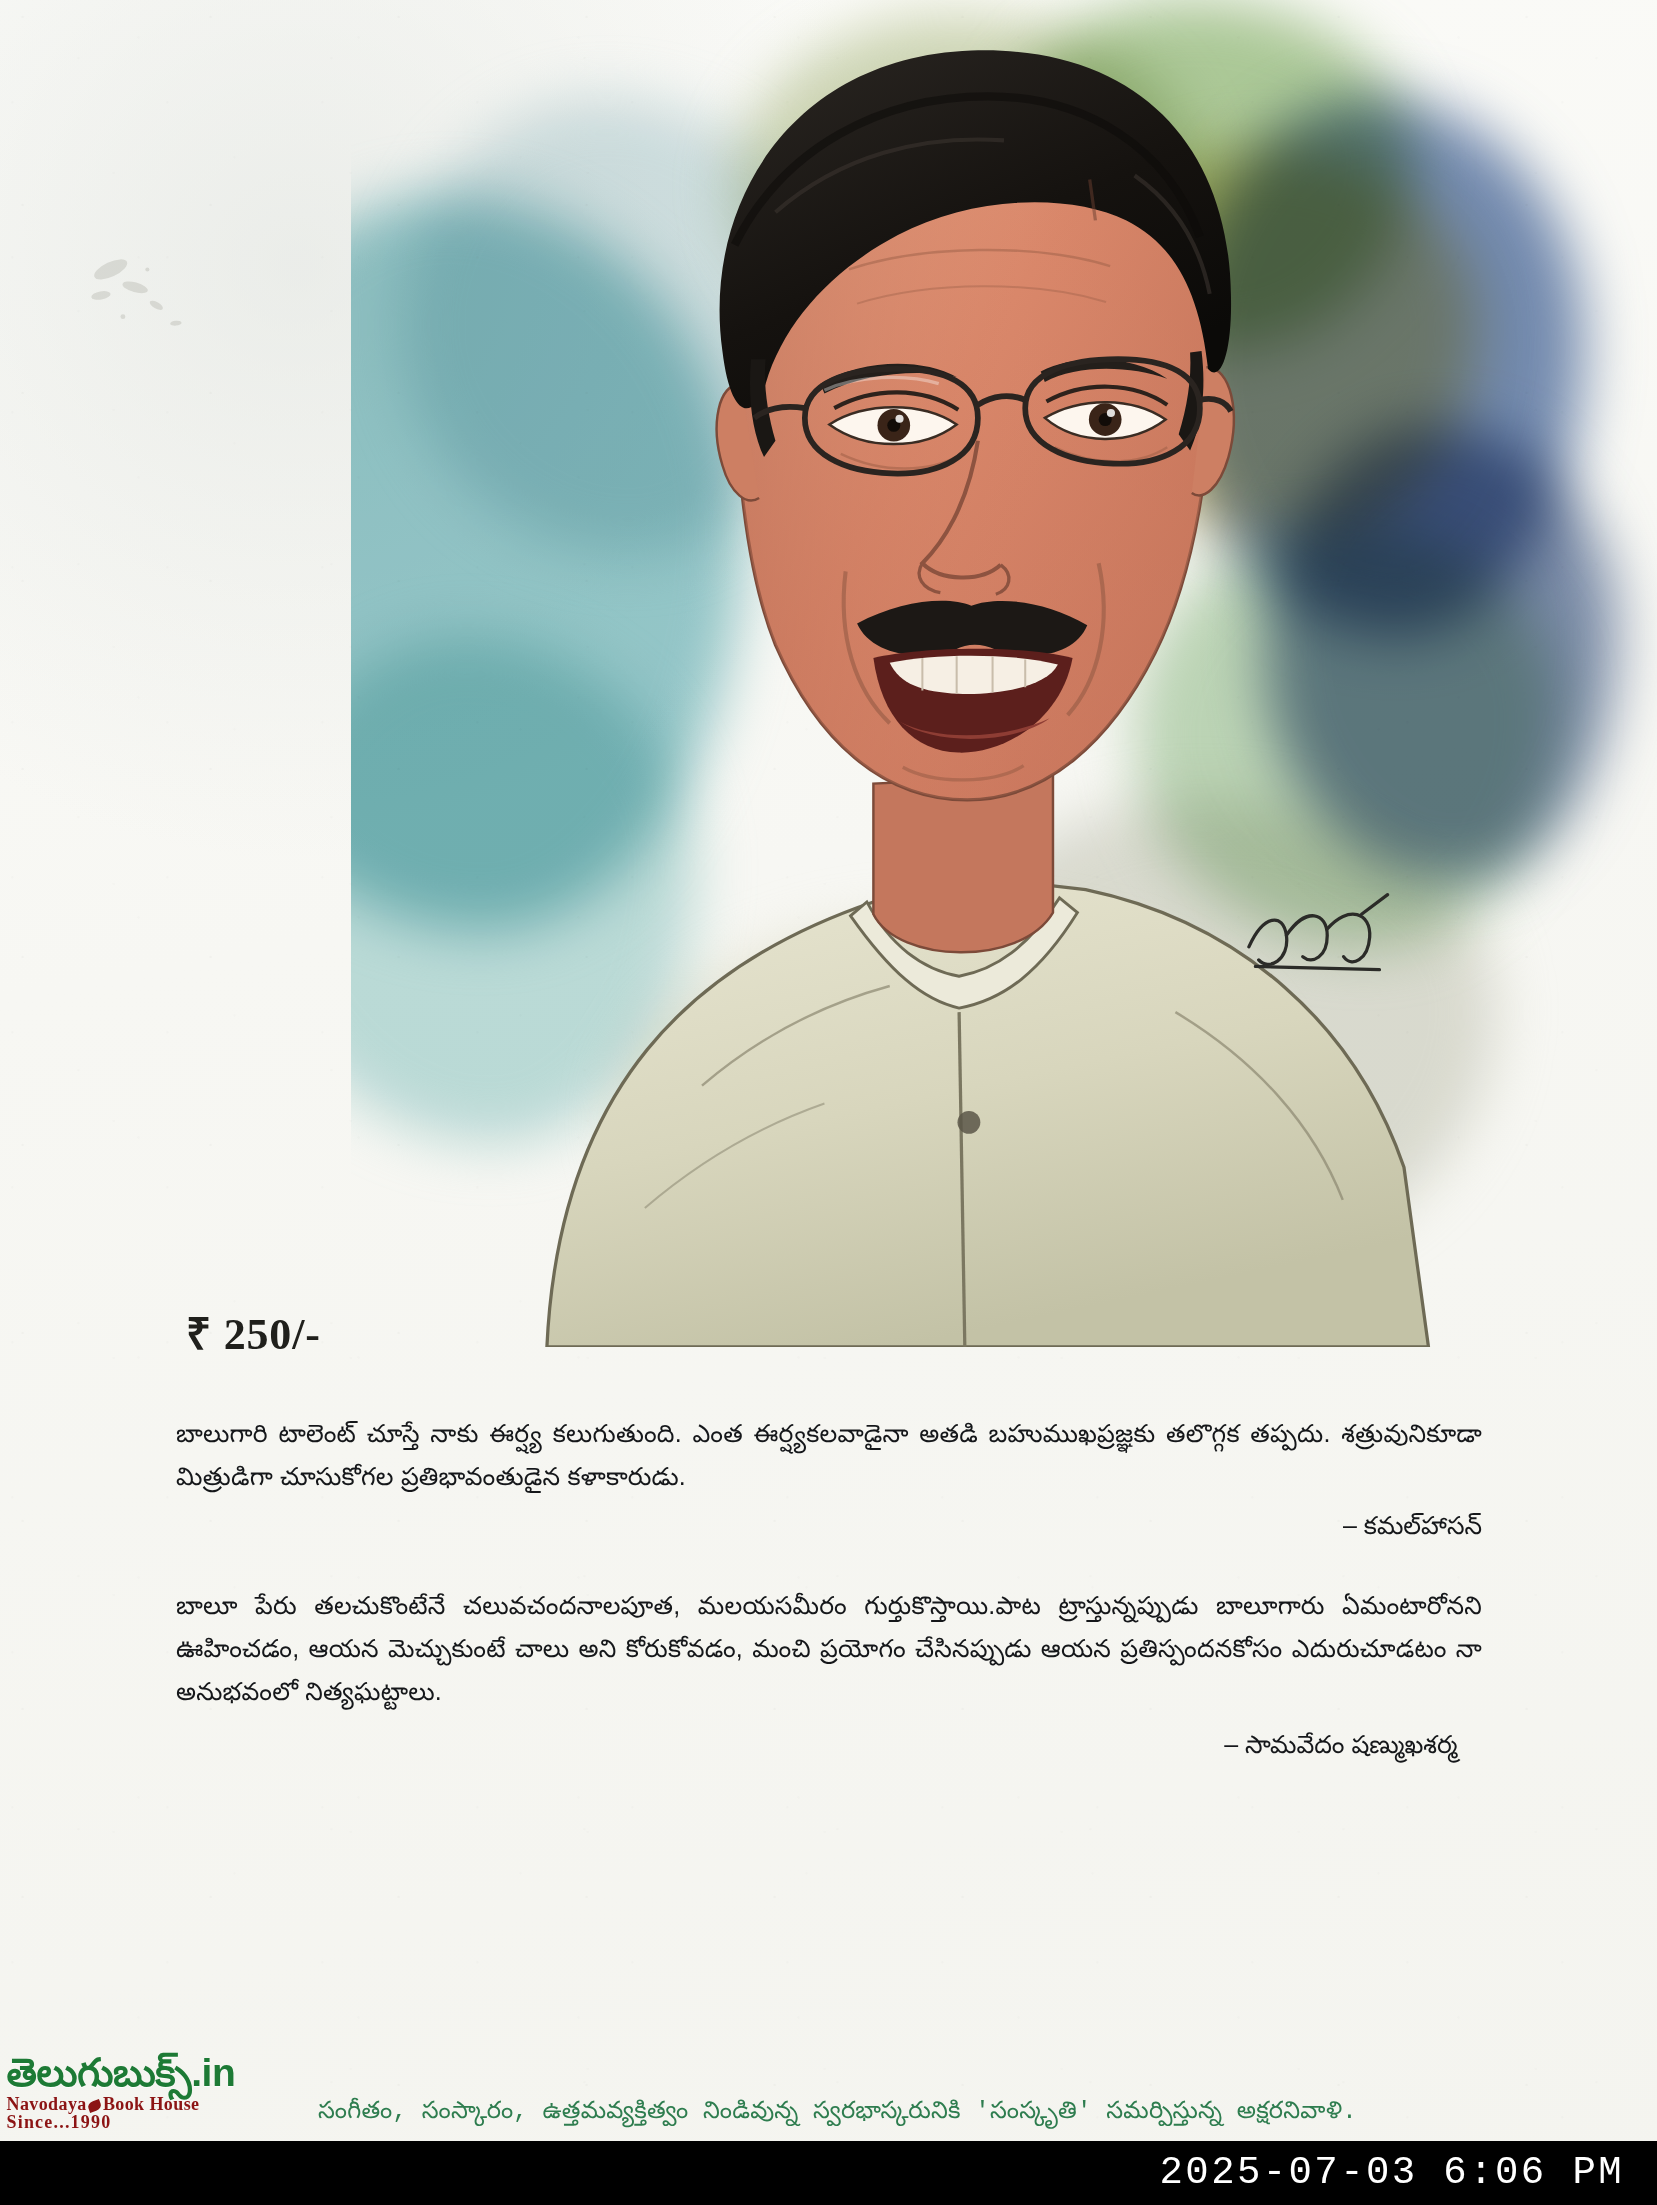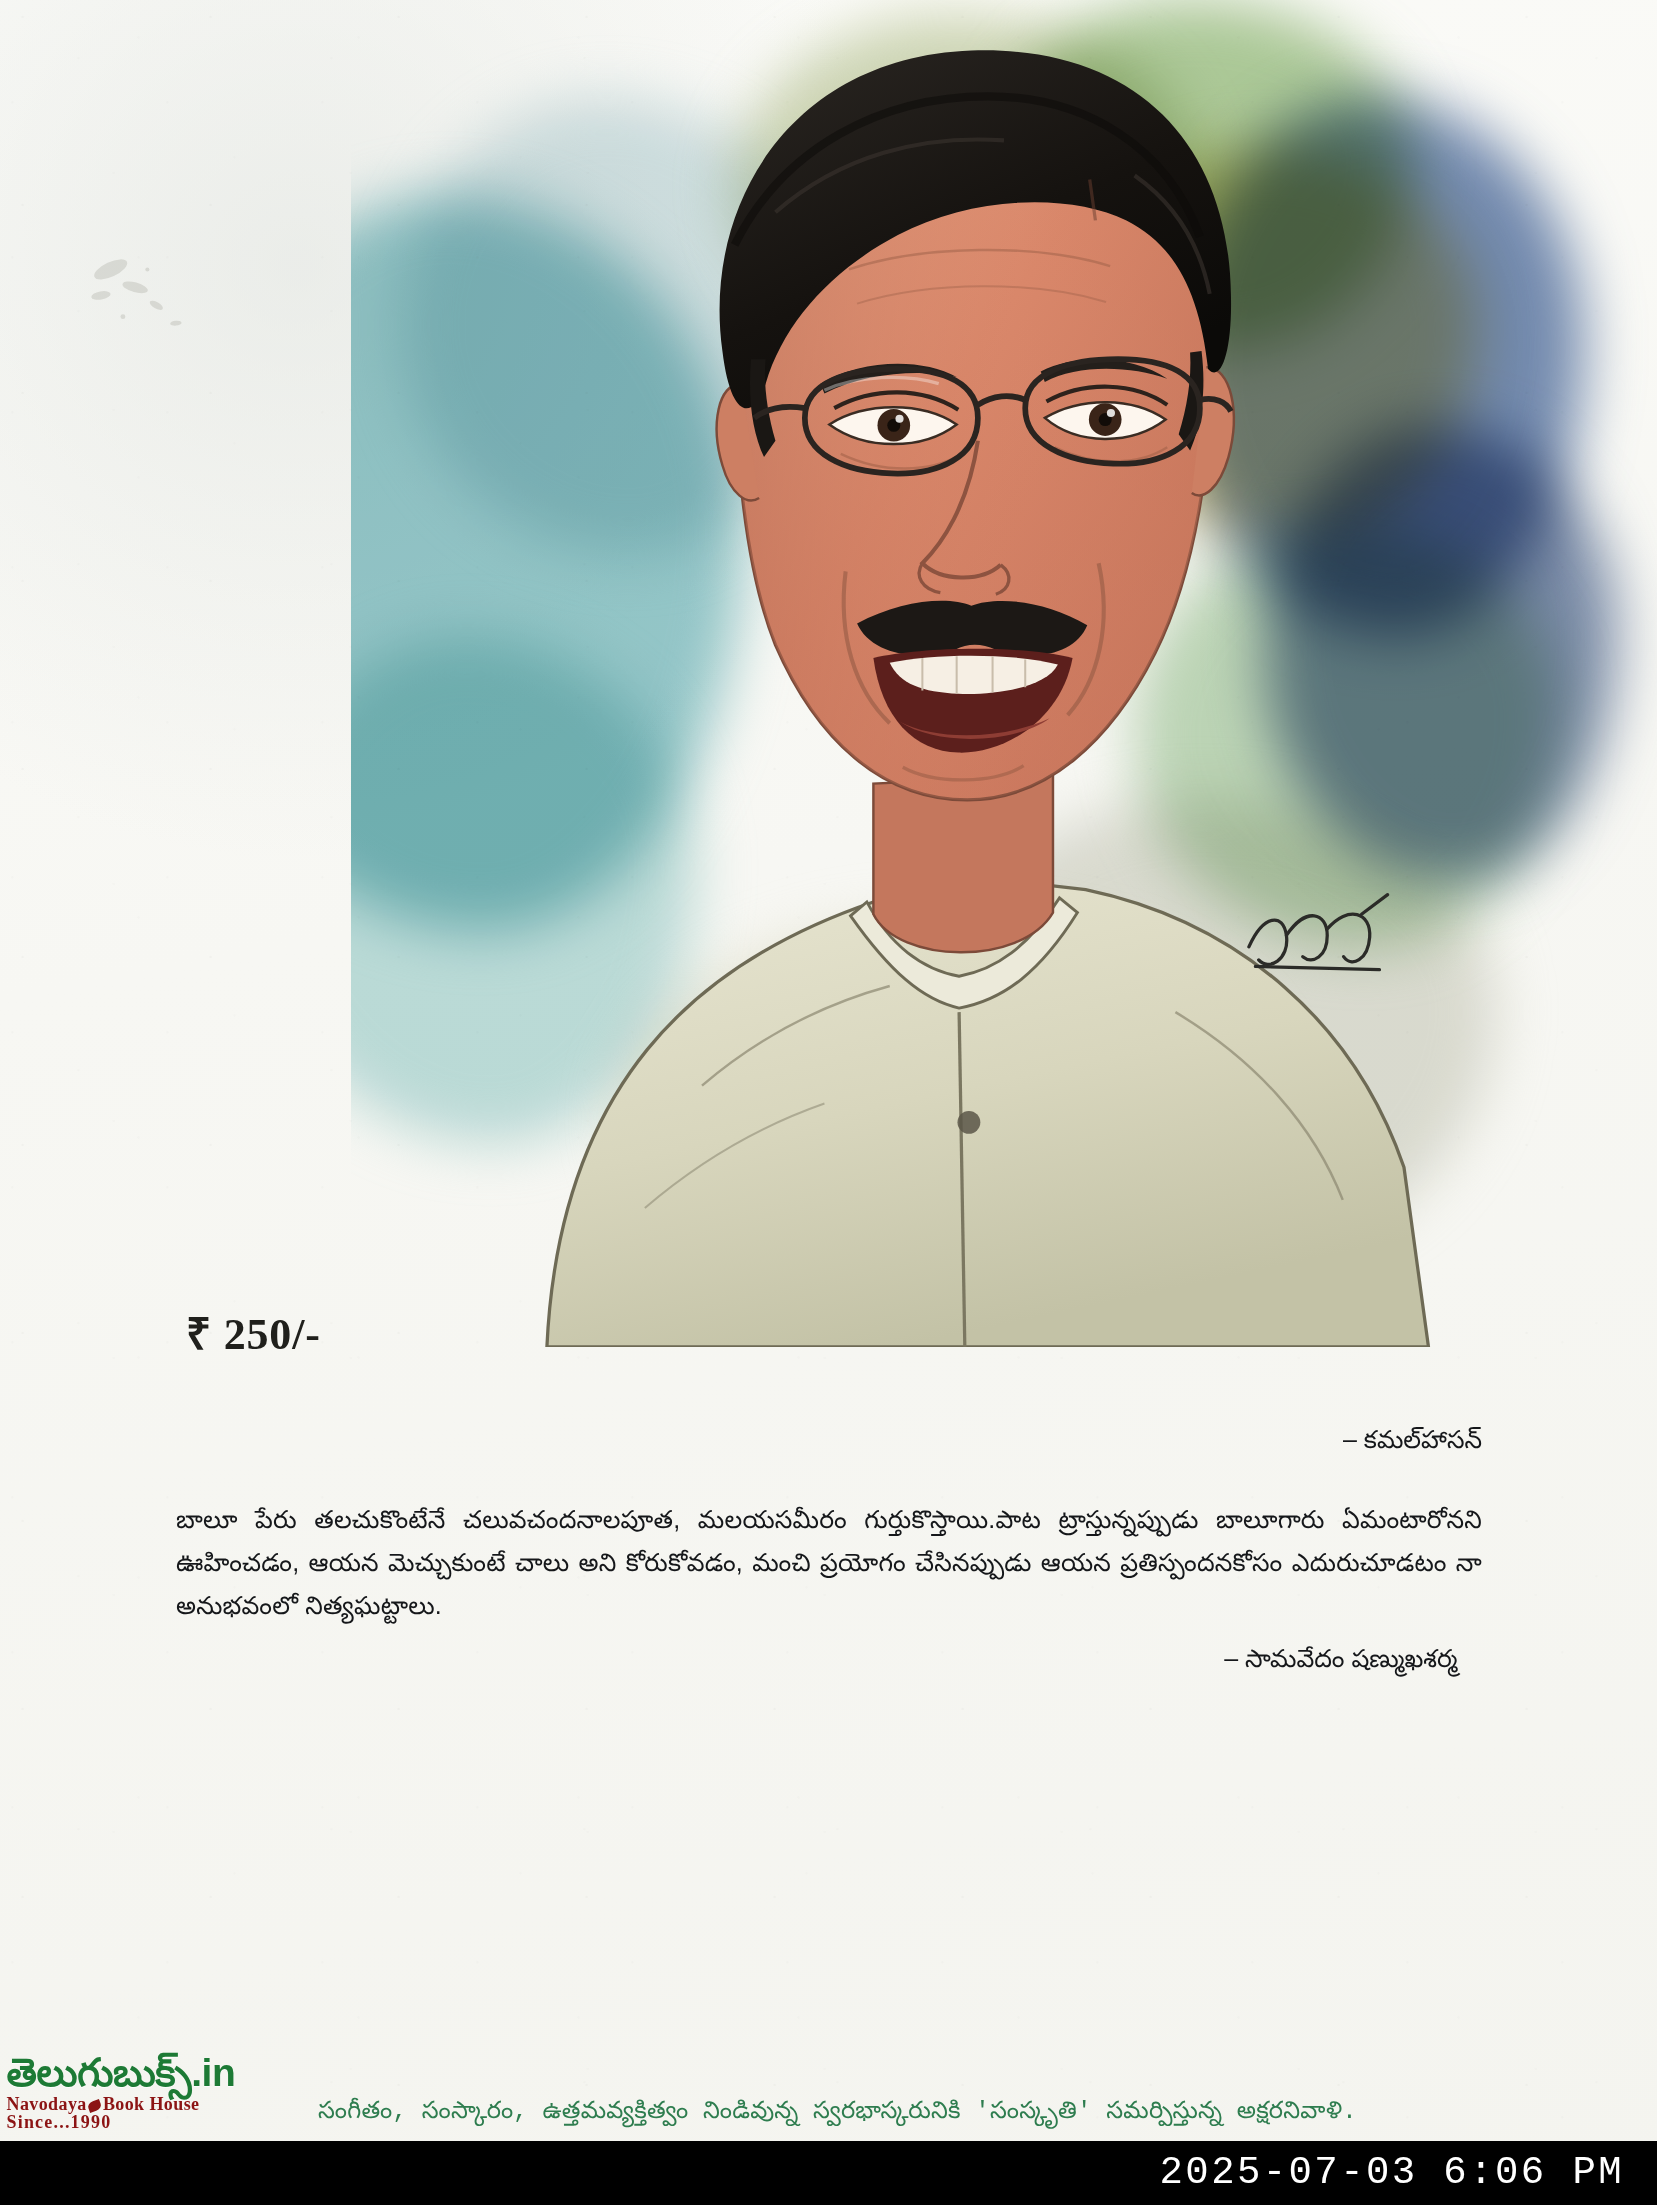--- a/index.html
+++ b/index.html
@@ -340,20 +340,21 @@
       </g>
     </svg>
   </div>
 
   <div id="price">₹ 250/-</div>
 
   <div id="quotes">
 
 
     <div class="quote" id="quote-2">
+      <p>బాలుగారి టాలెంట్ చూస్తే నాకు ఈర్ష్య కలుగుతుంది. ఎంత ఈర్ష్యకలవాడైనా అతడి బహుముఖప్రజ్ఞకు తలొగ్గక తప్పదు. శత్రువునికూడా మిత్రుడిగా చూసుకోగల ప్రతిభావంతుడైన కళాకారుడు.</p>
       <div class="attrib">– కమల్‌హాసన్</div>
     </div>
 
     <div class="quote" id="quote-3">
       <p>బాలూ పేరు తలచుకొంటేనే చలువచందనాలపూత, మలయసమీరం గుర్తుకొస్తాయి.పాట ట్రాస్తున్నప్పుడు బాలూగారు ఏమంటారోనని ఊహించడం, ఆయన మెచ్చుకుంటే చాలు అని కోరుకోవడం, మంచి ప్రయోగం చేసినప్పుడు ఆయన ప్రతిస్పందనకోసం ఎదురుచూడటం నా అనుభవంలో నిత్యఘట్టాలు.</p>
       <div class="attrib">– సామవేదం షణ్ముఖశర్మ</div>
     </div>
 
   </div>
 

